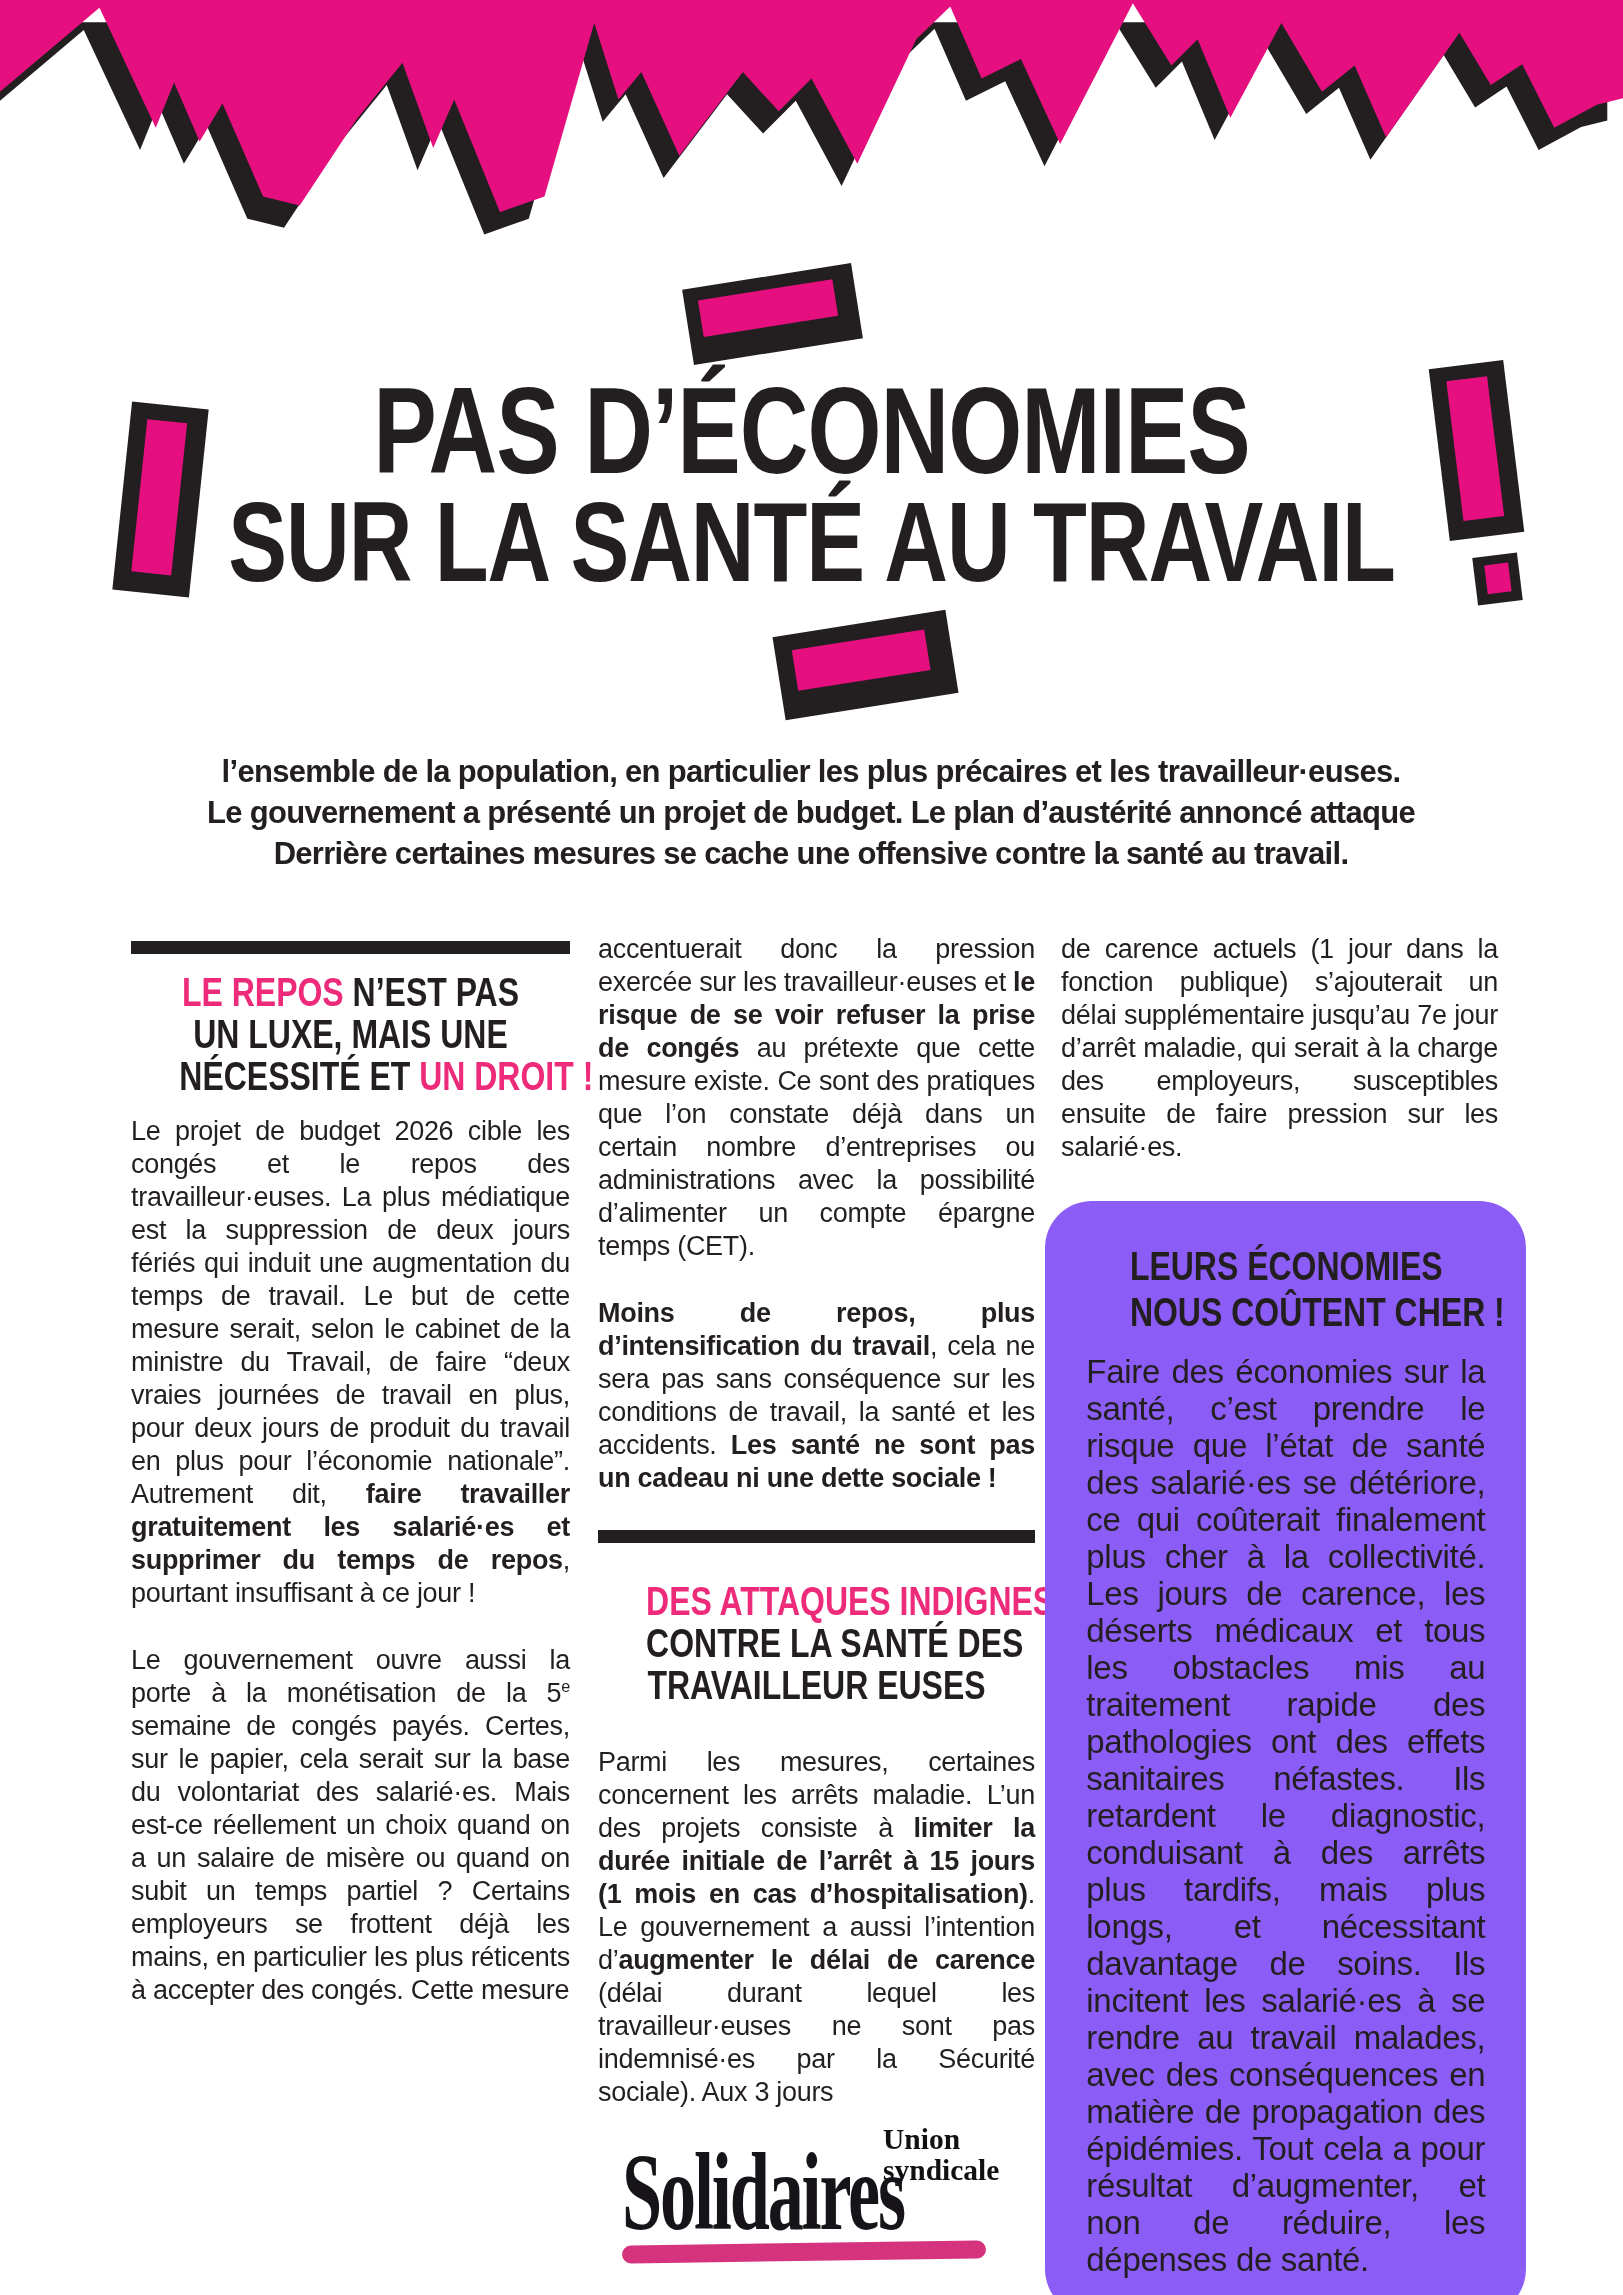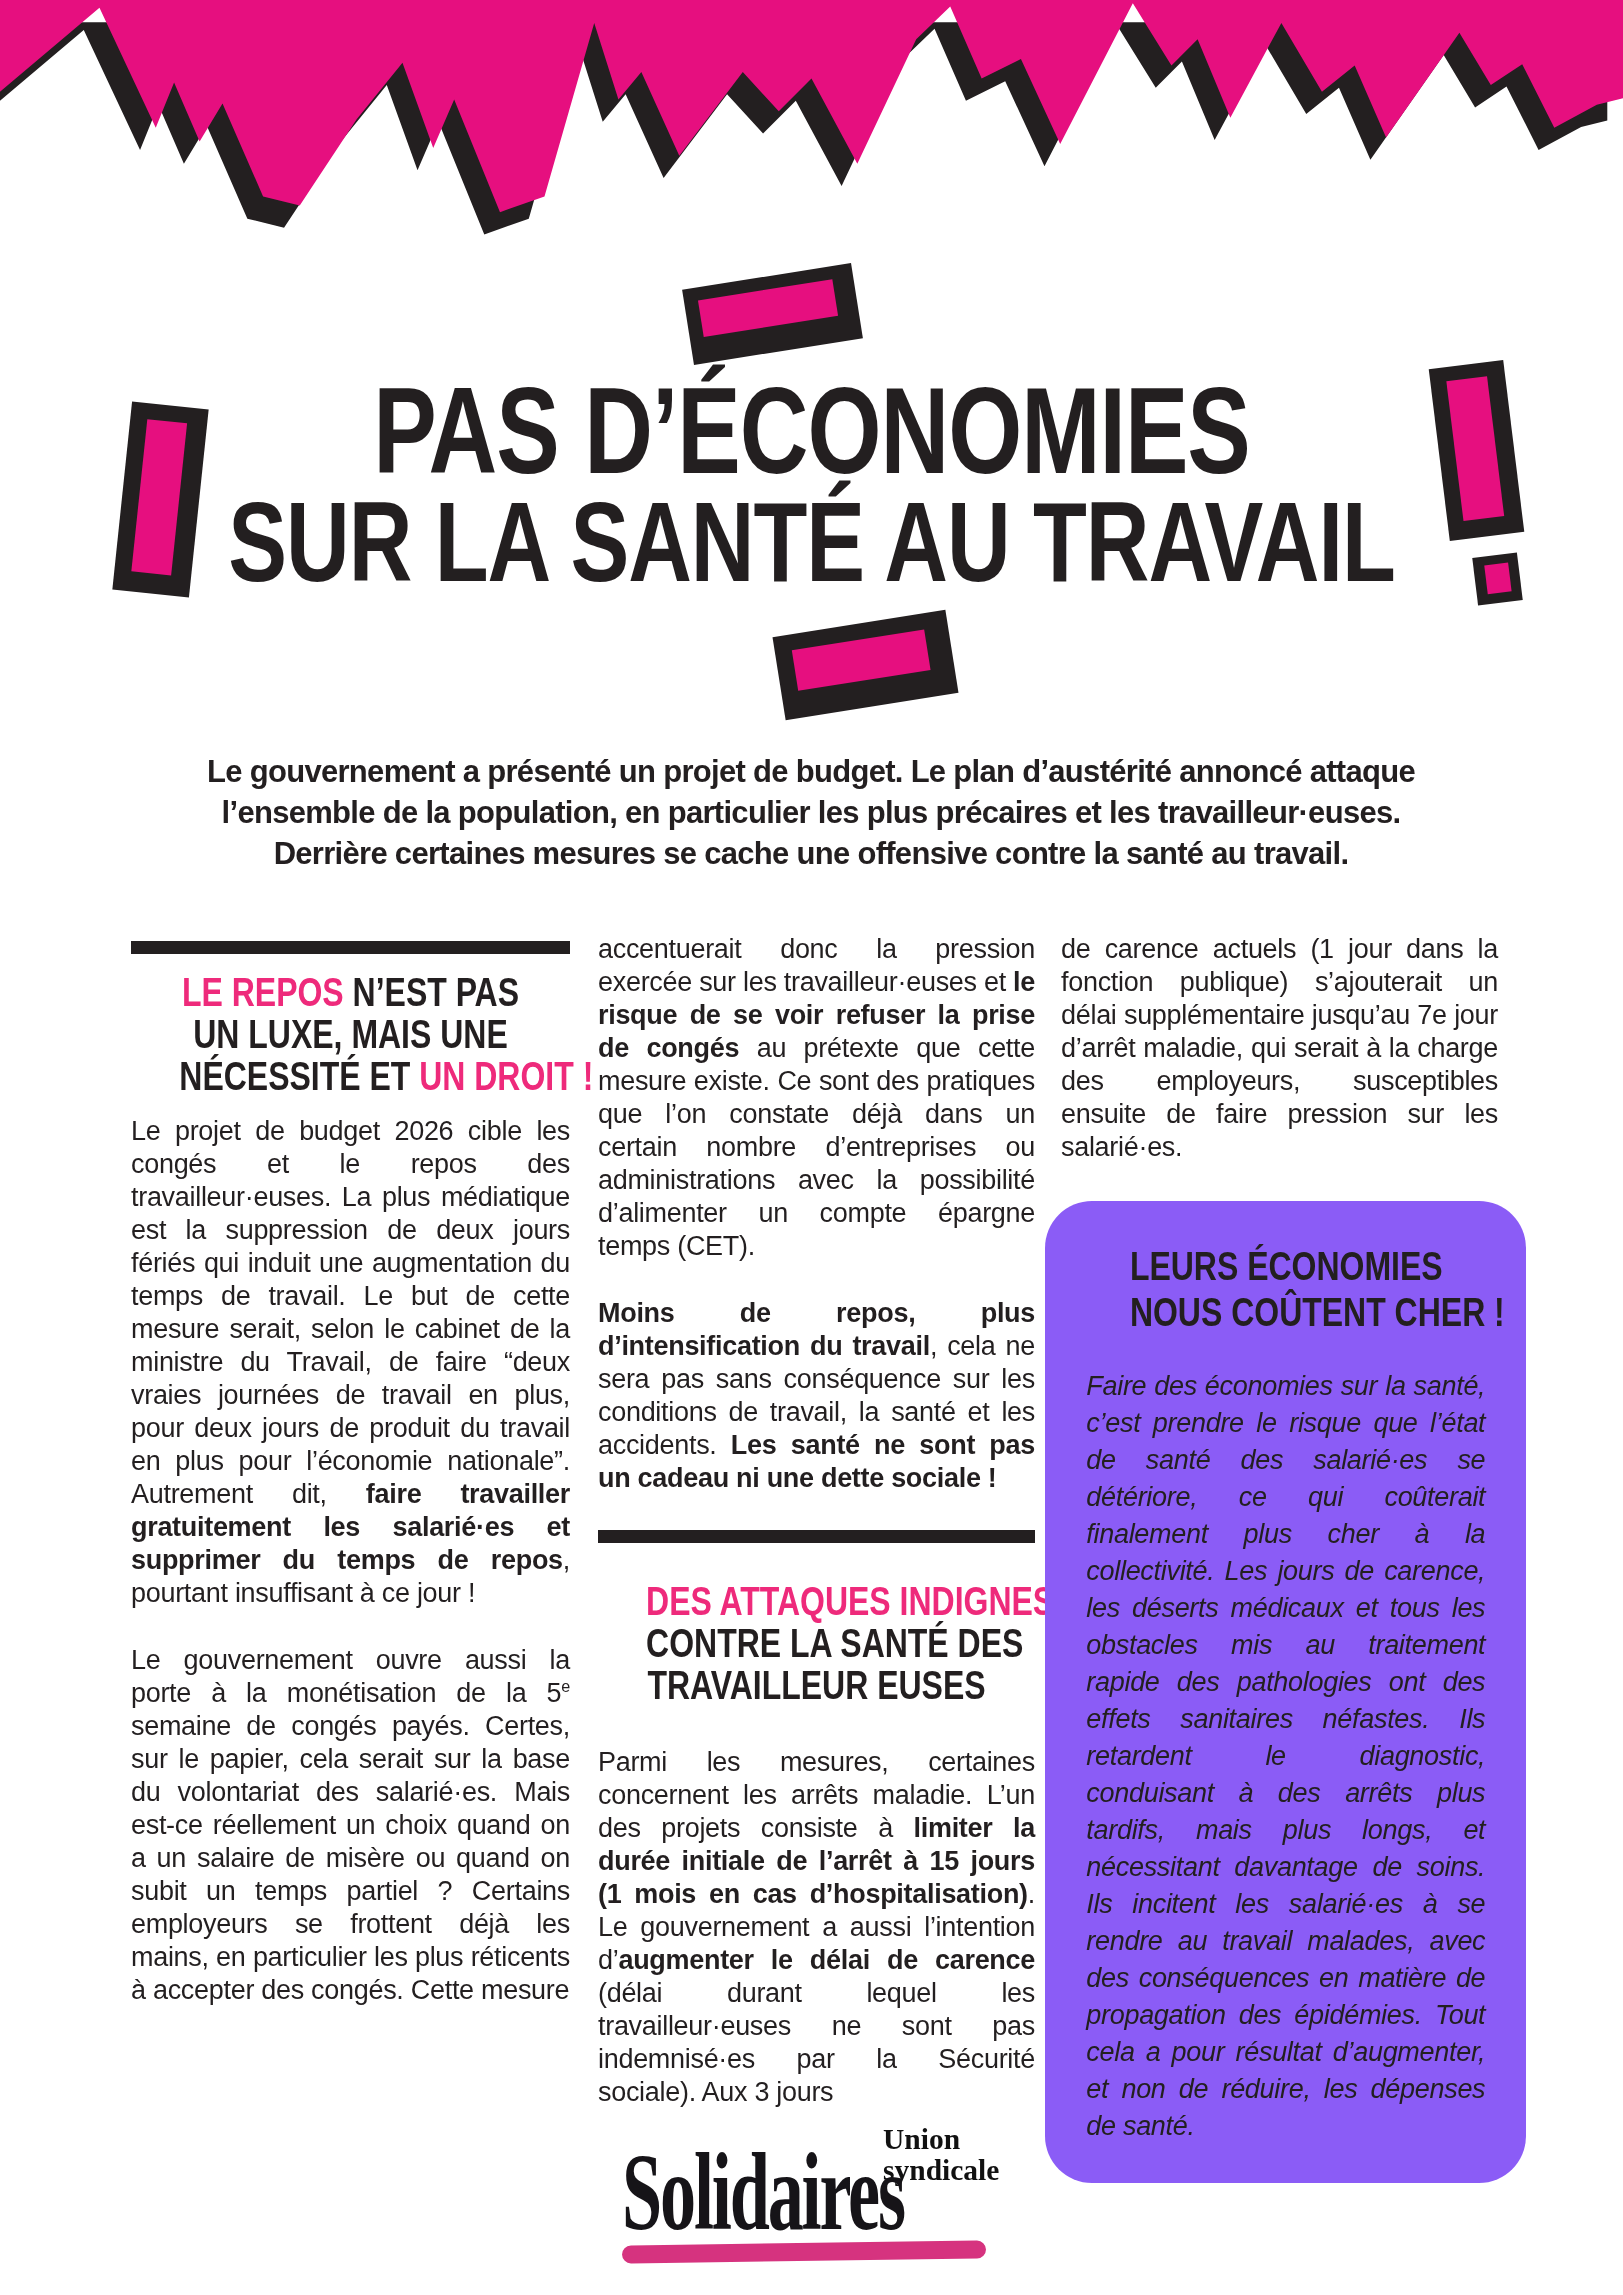--- a/index.html
+++ b/index.html
@@ -46,21 +46,21 @@
   .i{}
   sup{font-size:60%;vertical-align:super;line-height:0;}
   .col1 .rule{margin-bottom:17px;}
   .col1 .col-heading{margin-bottom:18.3px;}
   .col2 .rule{margin-top:35px;}
   .col2 .col-heading{margin-top:37px;margin-bottom:40px;}
   
   .pinkbox{margin-top:37px;margin-left:-15.7px;width:399px;background:#8b5cf6;
            border-radius:47px;padding:42px 41px 38px 41px;}
   .pinkbox .col-heading .hline{font-size:41px;line-height:46px;}
-  .pinkbox p.body{margin-top:33px;font-size:27px;line-height:37px;font-style:italic;}
+  .pinkbox p.body{margin-top:18px;font-size:33px;line-height:37px;}
   
   .logo{position:absolute;left:622px;top:2124px;width:406px;height:157px;}
   .logo-union{position:absolute;left:261px;top:0;font-family:"Liberation Serif", serif;
               font-weight:bold;font-size:29.5px;line-height:31px;color:#111111;}
   .logo-union span{display:block;}
   .logo-name{position:absolute;left:0;top:11.8px;font-family:"Liberation Serif", serif;
              font-weight:bold;font-size:111px;line-height:111px;color:#161418;
              transform:scaleX(0.65);transform-origin:left center;letter-spacing:-3.3px;white-space:nowrap;}
   .logo-brush{position:absolute;left:0;top:119px;width:364px;height:17.7px;background:#d6337f;
               border-radius:9.2px;transform:rotate(-0.8deg);}
@@ -92,22 +92,22 @@
     </div>
 
   <div class="title title1">
     <span class="tline">PAS D’ÉCONOMIES</span>
   </div>
   <div class="title title2">
     <span class="tline">SUR LA SANTÉ AU TRAVAIL</span>
   </div>
 
   <div class="intro">
+    <span>l’ensemble de la population, en particulier les plus précaires et les travailleur·euses.</span>
     <span>Le gouvernement a présenté un projet de budget. Le plan d’austérité annoncé attaque</span>
-    <span>l’ensemble de la population, en particulier les plus précaires et les travailleur·euses.</span>
     <span>Derrière certaines mesures se cache une offensive contre la santé au travail.</span>
   </div>
 
   <div class="col col1">
     <div class="rule"></div>
     <div class="col-heading">
       <span class="hline"><span class="pink">LE REPOS</span><span> N’EST PAS</span></span>
       <span class="hline">UN LUXE, MAIS UNE</span>
       <span class="hline"><span>NÉCESSITÉ ET </span><span class="pink">UN DROIT !</span></span>
     </div>

